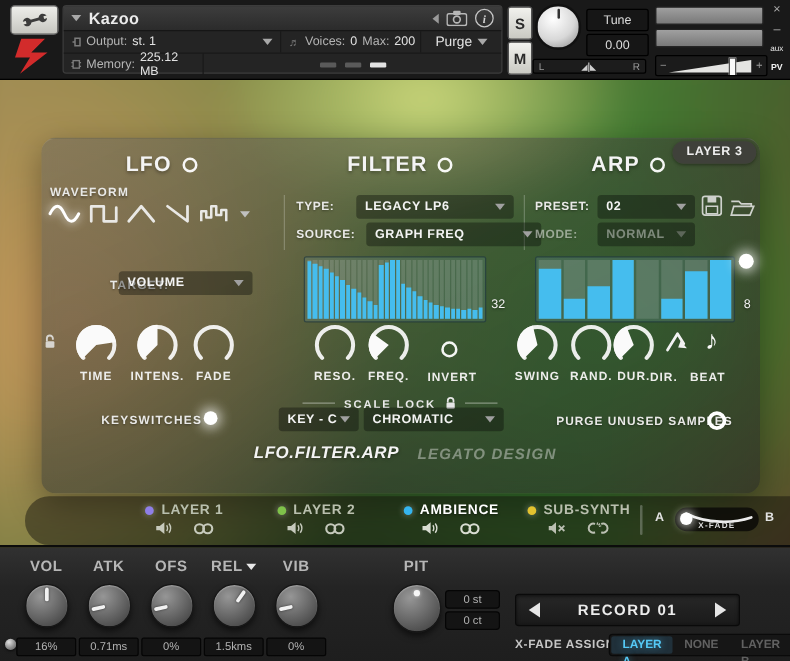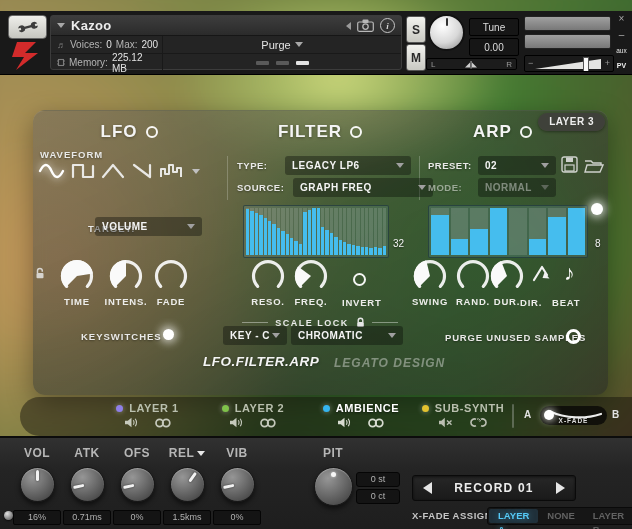--- a/index.html
+++ b/index.html
@@ -8,21 +8,21 @@
   
   .bg{position:absolute;inset:-30px;filter:blur(14px) saturate(1.1);
     background:
       radial-gradient(260px 150px at 370px 110px, rgba(210,220,135,0.95), rgba(210,220,135,0) 65%),
       radial-gradient(420px 330px at 540px 290px, rgba(58,138,52,0.95), rgba(58,138,52,0) 70%),
       radial-gradient(380px 420px at 90px 290px, rgba(198,152,98,0.97), rgba(198,152,98,0) 68%),
       radial-gradient(230px 430px at 665px 330px, rgba(112,56,44,0.98), rgba(112,56,44,0) 72%),
       radial-gradient(520px 240px at 300px 470px, rgba(44,78,38,0.9), rgba(44,78,38,0) 70%),
       linear-gradient(120deg,#9a8a5a 0%, #6d8443 40%, #3e6b33 68%, #53412f 100%);}
   
-  .header{position:absolute;left:0;top:11px;width:632px;height:63px;background:#191919;border-bottom:1px solid #000;}
+  .header{position:absolute;left:0;top:0;width:632px;height:63px;background:#191919;border-bottom:1px solid #000;}
   .wrench{position:absolute;left:8px;top:4px;width:37px;height:22px;border-radius:4px;
     background:linear-gradient(#eeeeea,#c6c6c0);border:1px solid #666;display:flex;align-items:center;justify-content:center;}
   .logo{position:absolute;left:4px;top:28px;width:42px;height:34px;display:flex;align-items:center;justify-content:center;}
   .hblock{position:absolute;left:50px;top:4px;width:352px;height:55px;background:#242424;border:1px solid #3c3c3c;border-radius:3px;box-sizing:border-box;}
   .htitle{height:19px;background:linear-gradient(#3d3d3d,#2b2b2b);border-bottom:1px solid #161616;display:flex;align-items:center;padding:0 6px;gap:6px;}
   .tri-d{width:0;height:0;border-left:4px solid transparent;border-right:4px solid transparent;border-top:5px solid #a8a8a8;}
   .tri-l{width:0;height:0;border-top:4px solid transparent;border-bottom:4px solid transparent;border-right:5px solid #9a9a9a;}
   .hname{font-weight:bold;font-size:13px;color:#ececec;letter-spacing:.3px;}
   .htitle .spacer{flex:1;}
   .hrow{display:flex;height:17px;border-bottom:1px solid #191919;}
@@ -105,21 +105,21 @@
   .bknob{position:relative;width:35px;height:35px;margin:7px auto 0;border-radius:50%;border:1px solid #161616;box-sizing:border-box;
     background:radial-gradient(circle at 35% 28%, #969696, #6c6c6c 45%, #4b4b4b 80%, #3b3b3b);
     box-shadow:0 3px 5px rgba(0,0,0,.55), inset 0 1px 1px rgba(255,255,255,.28);}
   .ptr{position:absolute;inset:0;}
   .tick{position:absolute;top:2px;left:calc(50% - 1.5px);width:3px;height:11px;background:#f2f2f2;border-radius:2px;box-shadow:0 0 2px rgba(0,0,0,.6);}
   .dottick{position:absolute;top:4px;left:calc(50% - 2.5px);width:5px;height:5px;border-radius:50%;background:#f6f6f6;box-shadow:0 0 3px rgba(255,255,255,.6);}
   .bval{margin:8px auto 0;width:46px;height:13px;line-height:13px;background:#141414;border:1px solid #050505;border-radius:2px;
     color:#b2b2b2;font-size:9px;}
   .pitbox{position:absolute;left:356px;width:42px;height:13px;line-height:13px;background:#141414;border:1px solid #050505;border-radius:3px;
     color:#b2b2b2;font-size:9px;text-align:center;}
-  .recordbar{position:absolute;left:412px;top:37px;width:164px;height:26px;background:linear-gradient(#272727,#1a1a1a);
+  .recordbar{position:absolute;left:412px;top:37px;width:180px;height:26px;background:linear-gradient(#272727,#1a1a1a);
     border:1px solid #0a0a0a;border-radius:3px;box-shadow:inset 0 1px 3px rgba(0,0,0,.6);display:flex;align-items:center;box-sizing:border-box;}
   .rtri-l{width:0;height:0;border-top:6px solid transparent;border-bottom:6px solid transparent;border-right:9px solid #e6e6e6;margin-left:10px;}
   .rtri-r{width:0;height:0;border-top:6px solid transparent;border-bottom:6px solid transparent;border-left:9px solid #e6e6e6;margin-right:10px;}
   .rtitle{flex:1;text-align:center;font-size:12px;font-weight:bold;letter-spacing:1.2px;color:#ececec;}
   .xfassign{position:absolute;left:412px;top:72px;font-size:9.5px;font-weight:bold;color:#c6c6c6;letter-spacing:.5px;}
   .segments{position:absolute;left:487px;top:69px;height:18px;display:flex;align-items:center;background:#161616;
     border:1px solid #0a0a0a;border-radius:3px;padding:1px;box-sizing:border-box;}
   .seg{padding:0 9px;height:14px;line-height:14px;font-size:9.5px;font-weight:bold;color:#616161;border-radius:2px;}
   .seg.active{background:#20303a;color:#55c9f6;text-shadow:0 0 6px rgba(85,201,246,.5);}
   .led{position:absolute;left:4px;top:73px;width:9px;height:9px;border-radius:50%;
@@ -159,20 +159,30 @@
         <span>
           <svg width="17" height="13" viewBox="0 0 17 13">
               <rect x="0.7" y="3" width="15.6" height="9.3" rx="1.5" fill="none" stroke="#b8b8b8" stroke-width="1.2"></rect>
               <rect x="5.5" y="0.6" width="6" height="3.4" rx="1" fill="#b8b8b8"></rect>
               <circle cx="8.5" cy="7.6" r="2.7" fill="none" stroke="#b8b8b8" stroke-width="1.3"></circle>
             </svg>
         </span>
         <span style="width:13px;height:13px;border:1.5px solid #c6c6c6;border-radius:50%;color:#d6d6d6;font:bold italic 9px 'Liberation Serif',serif;display:flex;align-items:center;justify-content:center;">i</span>
       </div>
       <div class="hrow">
+        <div class="hcell w1">
+          <span class="mini">
+            <svg width="8" height="9" viewBox="0 0 8 9">
+                <path d="M1 4.5 H3 M3 1.5 H7 V7.5 H3 Z" fill="none" stroke="#9a9a9a" stroke-width="1.2"></path>
+              </svg>
+          </span>
+          <span>Output:</span>
+          <span class="val">st. 1</span>
+          <span style="margin-left:auto" class="tri-d"></span>
+        </div>
         <div class="hcell w2">
           <span class="mini" style="font-size:9px;color:#9a9a9a">♬</span>
           <span>Voices:</span>
           <span class="val">0</span>
           <span>Max:</span>
           <span class="val">200</span>
         </div>
         <div class="hcell w3" style="border-right:none">
           <span class="val" style="font-size:11px">Purge</span>
           <span class="tri-d"></span>

